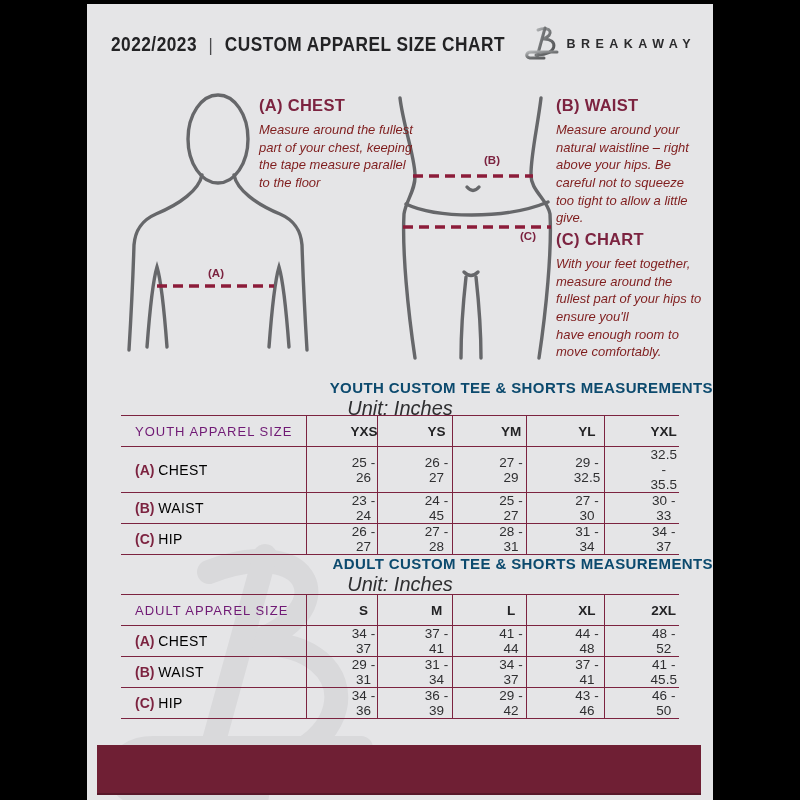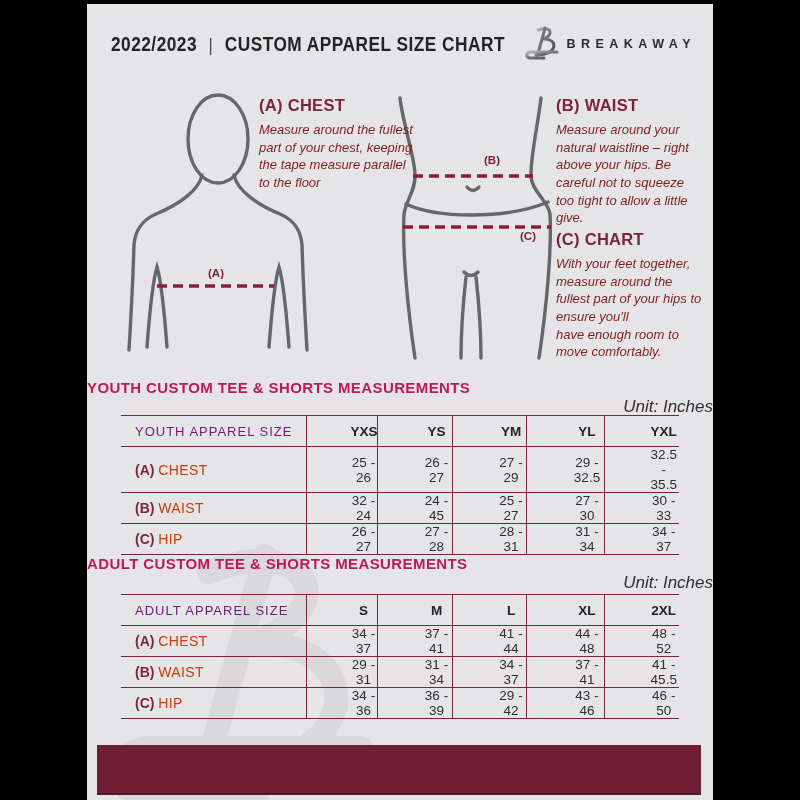--- a/index.html
+++ b/index.html
@@ -22,36 +22,36 @@
   
   .fig { position:absolute; }
   .guide-h { position:absolute; font-weight:bold; font-size:16.5px;
              color:#7c2340; letter-spacing:.3px; }
   .guide-d { position:absolute; font-style:italic; font-size:13px;
              color:#7f1d1d; line-height:1.36; white-space:pre-line; }
   .marker { position:absolute; width:34px; text-align:center;
             font-weight:bold; font-size:11.5px; color:#7c2340; }
 
   
-  .sec-title { position:absolute; left:0; width:100%; text-align:left;
-               font-weight:bold; font-size:15px; color:#be185d; letter-spacing:.4px; }
-  .sec-unit  { position:absolute; left:0; width:100%; text-align:right;
-               font-style:italic; font-size:17px; color:#2f2f31; }
+  .sec-title { position:absolute; left:0; width:100%; text-align:right;
+               font-weight:bold; font-size:15px; color:#0c4a6e; letter-spacing:.4px; }
+  .sec-unit  { position:absolute; left:0; width:100%; text-align:center;
+               font-style:italic; font-size:20px; color:#2f2f31; }
   .tbl-wrap { position:absolute; left:34px; width:558px; z-index:1; }
   table { width:558px; border-collapse:collapse; table-layout:fixed; }
   td,th { height:31px; font-size:13.5px; color:#2f2f31; vertical-align:middle;
           background:transparent;padding-left:44px; }
   th { border-top:1.5px solid #7c2340; }
   tr > * { border-bottom:1.5px solid #7c2340; }
   tr > * + * { border-left:1.5px solid #7c2340; text-align:center; }
   .lbl-cell { text-align:left; padding-left:14px; }
   th.lbl-cell { font-weight:normal; font-size:13px; letter-spacing:1px; color:#701a75; }
   th.size-cell { font-weight:bold; font-size:13.5px; color:#232325; }
   .row-key { font-weight:bold; color:#7c2340; font-size:14px; }
-  .row-lbl { font-size:14px; color:#c2410c; letter-spacing:.4px; }
+  .row-lbl { font-size:14px; color:#000000; letter-spacing:.4px; }
 
   
   .watermark { position:absolute; left:-6px; top:520px; z-index:0; }
   .footer-bar { position:absolute; left:10px; top:741px; width:604px; height:50px;
                 background:#6f1f34; border-bottom:2px solid #571729; z-index:2; }
 </style>
 </head>
 <body>
 
 <div class="page">
@@ -152,21 +152,21 @@
       <tr>
         <td class="lbl-cell"><span class="row-key">(A)</span> <span class="row-lbl">CHEST</span></td>
         <td>25 - 26</td>
         <td>26 - 27</td>
         <td>27 - 29</td>
         <td>29 - 32.5</td>
         <td>32.5 - 35.5</td>
       </tr>
       <tr>
         <td class="lbl-cell"><span class="row-key">(B)</span> <span class="row-lbl">WAIST</span></td>
-        <td>32 - 24</td>
+        <td>23 - 24</td>
         <td>24 - 45</td>
         <td>25 - 27</td>
         <td>27 - 30</td>
         <td>30 - 33</td>
       </tr>
       <tr>
         <td class="lbl-cell"><span class="row-key">(C)</span> <span class="row-lbl">HIP</span></td>
         <td>26 - 27</td>
         <td>27 - 28</td>
         <td>28 - 31</td>

